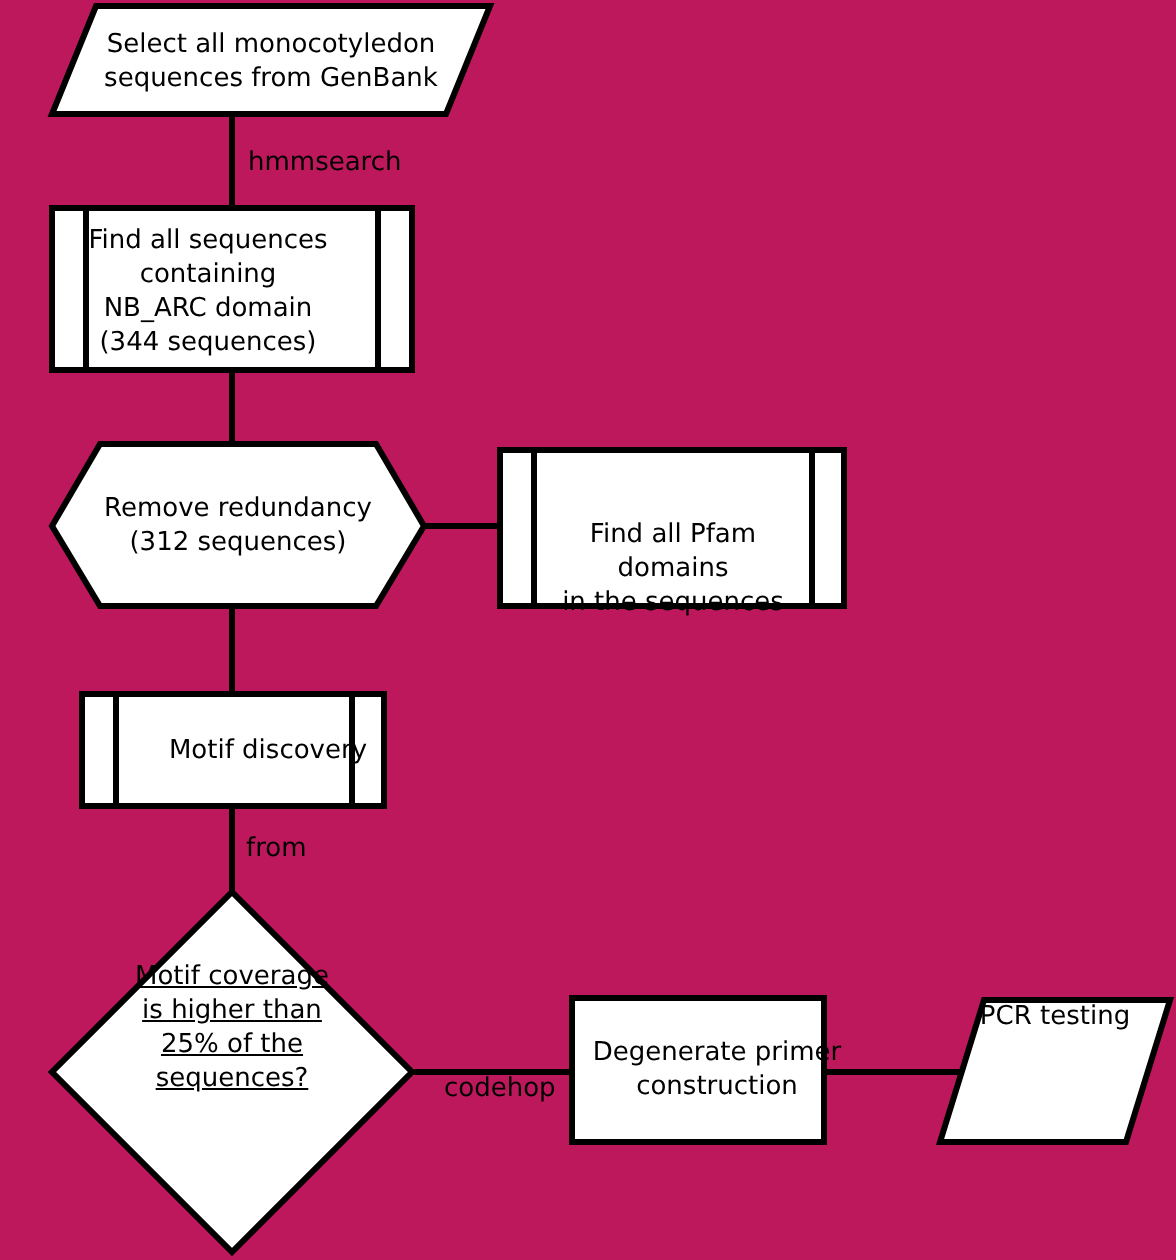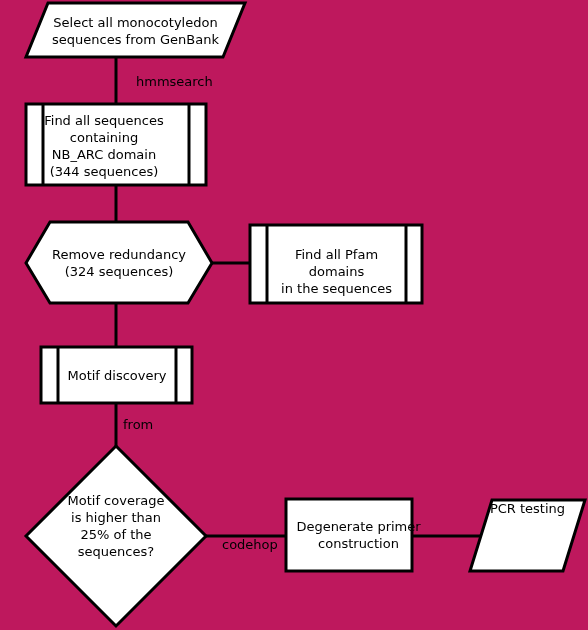--- a/index.html
+++ b/index.html
@@ -96,36 +96,36 @@
 
   <div class="node-text" style="left:30px; top:14px; width:211px;">Select all monocotyledon
 sequences from GenBank</div>
 
   <div class="node-text" style="left:43px; top:112px; width:122px;">Find all sequences
 containing
 NB_ARC domain
 (344 sequences)</div>
 
   <div class="node-text" style="left:40px; top:246px; width:158px;">Remove redundancy
-(324 sequences)</div>
+(312 sequences)</div>
 
-  <div class="node-text" style="left:267px; top:246px; width:139px;">Find all Pfam domains
+  <div class="node-text" style="left:267px; top:259px; width:139px;">Find all Pfam domains
 in the sequences</div>
 
-  <div class="node-text" style="left:58px; top:367px; width:118px;">Motif discovery</div>
+  <div class="node-text" style="left:58px; top:367px; width:118px;padding-left:17px;">Motif discovery</div>
 
-  <div class="node-text" style="left:46px; top:492px; width:140px;">Motif coverage
+  <div class="node-text" style="left:46px; top:480px; width:140px;text-decoration:underline;">Motif coverage
 is higher than
 25% of the
 sequences?</div>
 
   <div class="node-text" style="left:288px; top:518px; width:141px;">Degenerate primer
 construction</div>
 
   <div class="node-text" style="left:478px; top:500px; width:99px;">PCR testing</div>
 
-  <div class="edge-label" style="left:136px; top:74px;text-align:right;">hmmsearch</div>
+  <div class="edge-label" style="left:124px; top:74px;text-align:right;">hmmsearch</div>
 
   <div class="edge-label" style="left:123px; top:417px;">from</div>
 
   <div class="edge-label" style="left:222px; top:537px;">codehop</div>
 
 </div>
 
 </body></html>

